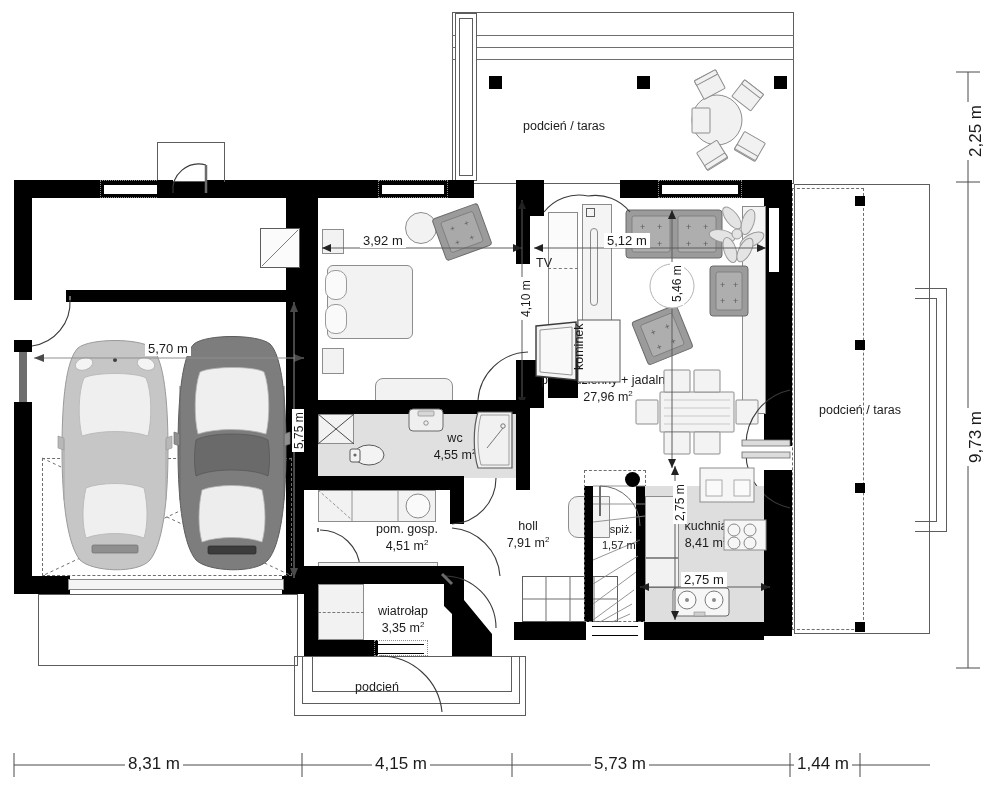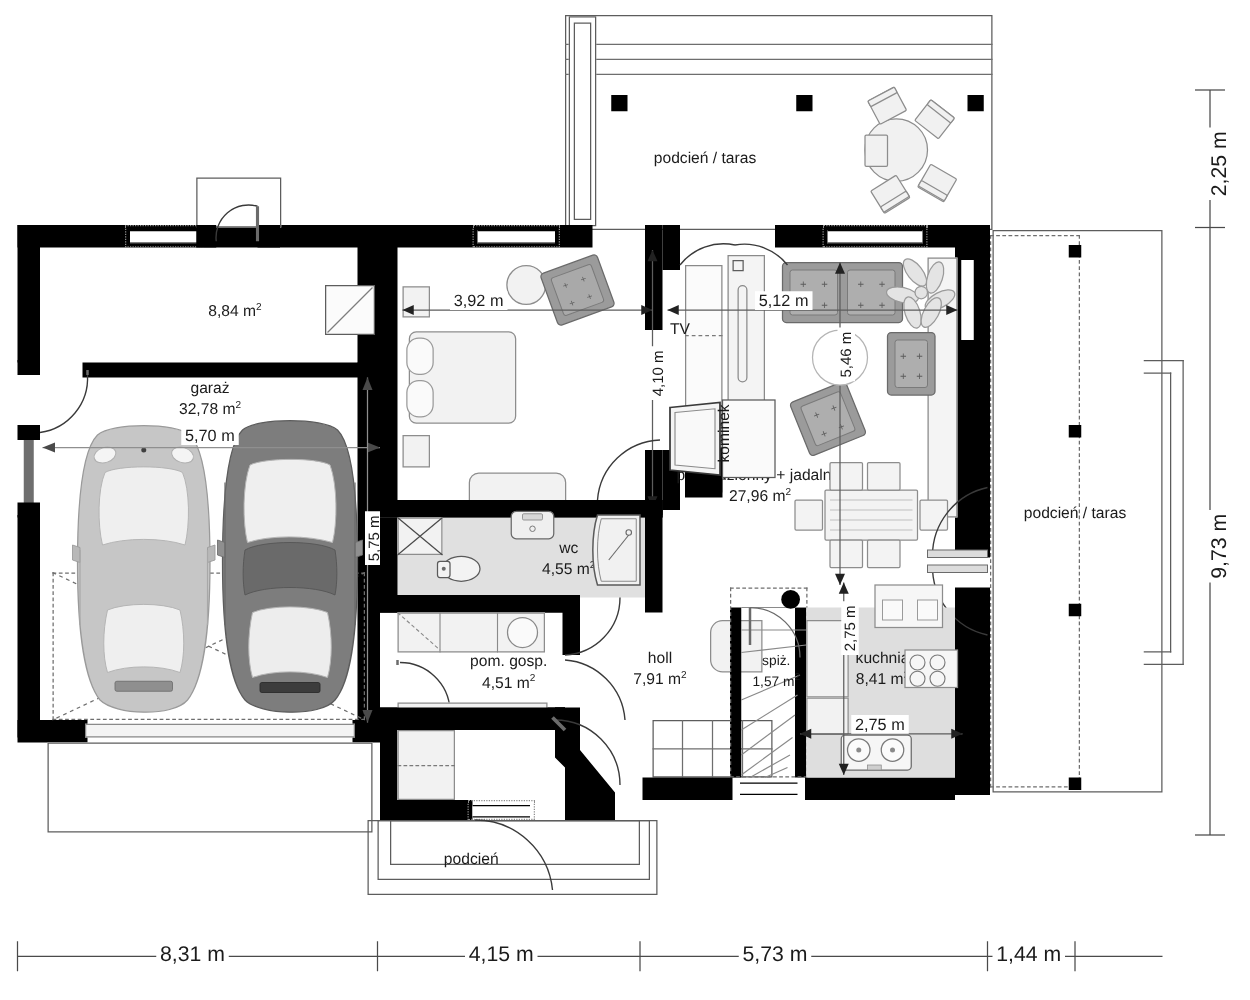--- a/index.html
+++ b/index.html
@@ -118,25 +118,20 @@
   <div class="wall" style="left:14px;top:576px;width:56px;height:18px;"></div>
   <div class="wall" style="left:282px;top:576px;width:22px;height:18px;"></div>
   <div class="thinf" style="left:68px;top:579px;width:216px;height:11px;"></div>
   <div class="thin" style="left:38px;top:594px;width:260px;height:72px;background:#fff;"></div>
 
   <div class="wall" style="left:66px;top:290px;width:240px;height:12px;"></div>
   <div class="wall" style="left:286px;top:180px;width:18px;height:120px;"></div>
   <div class="wall" style="left:286px;top:290px;width:18px;height:300px;"></div>
 
   <div class="rlab" style="left:88px;top:241px;width:200px;">
-    <span class="ar"><span>8,84 m</span><span class="sup">2</span></span>
-  </div>
-  <div class="rlab" style="left:108px;top:302px;width:120px;">
-    <span class="nm">garaż</span>
-    <span class="ar"><span>32,78 m</span><span class="sup">2</span></span>
   </div>
 
   <div class="thin" style="left:157px;top:142px;width:68px;height:40px;background:#fff;"></div>
   <div class="wall" style="left:157px;top:180px;width:16px;height:18px;"></div>
   <div class="wall" style="left:206px;top:180px;width:18px;height:18px;"></div>
   <svg class="ov">
     <path d="M173,193 A26,26 0 0 1 206,165" fill="none" stroke="#3a3a3a" stroke-width="1.1"></path>
     <line x1="206" y1="165" x2="206" y2="193" stroke="#6b6b6b" stroke-width="2.5"></line>
   </svg>
 
@@ -295,20 +290,24 @@
   </svg>
 
   <div class="wall" style="left:304px;top:566px;width:148px;height:18px;"></div>
   <div class="wall" style="left:304px;top:584px;width:14px;height:72px;"></div>
   <div class="wall" style="left:304px;top:640px;width:48px;height:16px;"></div>
   <div class="wall" style="left:352px;top:640px;width:26px;height:16px;"></div>
   <div class="win" style="left:378px;top:644px;width:46px;height:8px;"></div>
   <div class="wino" style="left:374px;top:640px;width:54px;height:16px;"></div>
   <div class="flight" style="left:318px;top:584px;width:46px;height:56px;"></div>
   <div class="dash-h" style="left:318px;top:612px;width:46px;"></div>
+  <div class="rlab" style="left:350px;top:603px;width:106px;">
+    <span class="nm">wiatrołap</span>
+    <span class="ar"><span>3,35 m</span><span class="sup">2</span></span>
+  </div>
 
   <svg class="ov">
     <polygon points="444,566 464,566 464,600 492,634 492,656 452,656 452,614 444,606" fill="#000"></polygon>
     <polygon points="444,566 452,566 452,610 444,604" fill="#000"></polygon>
   </svg>
   <svg class="ov">
     <path d="M444,576 A52,52 0 0 1 496,628" fill="none" stroke="#3a3a3a" stroke-width="1.1"></path>
     <line x1="442" y1="574" x2="452" y2="584" stroke="#6b6b6b" stroke-width="3"></line>
   </svg>
 

